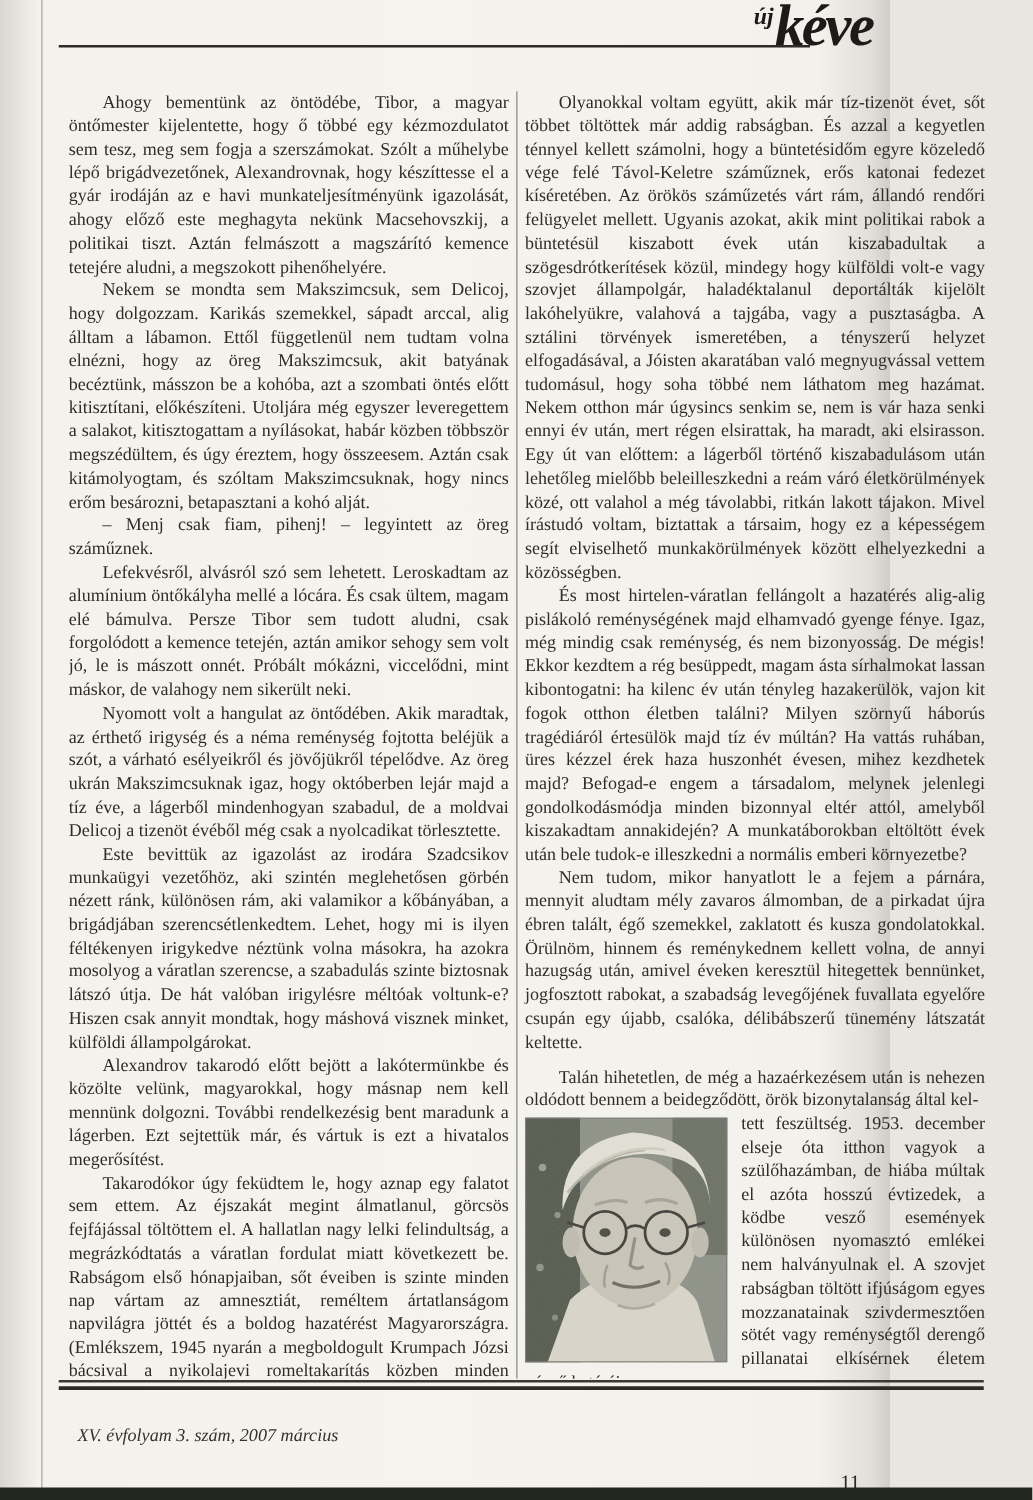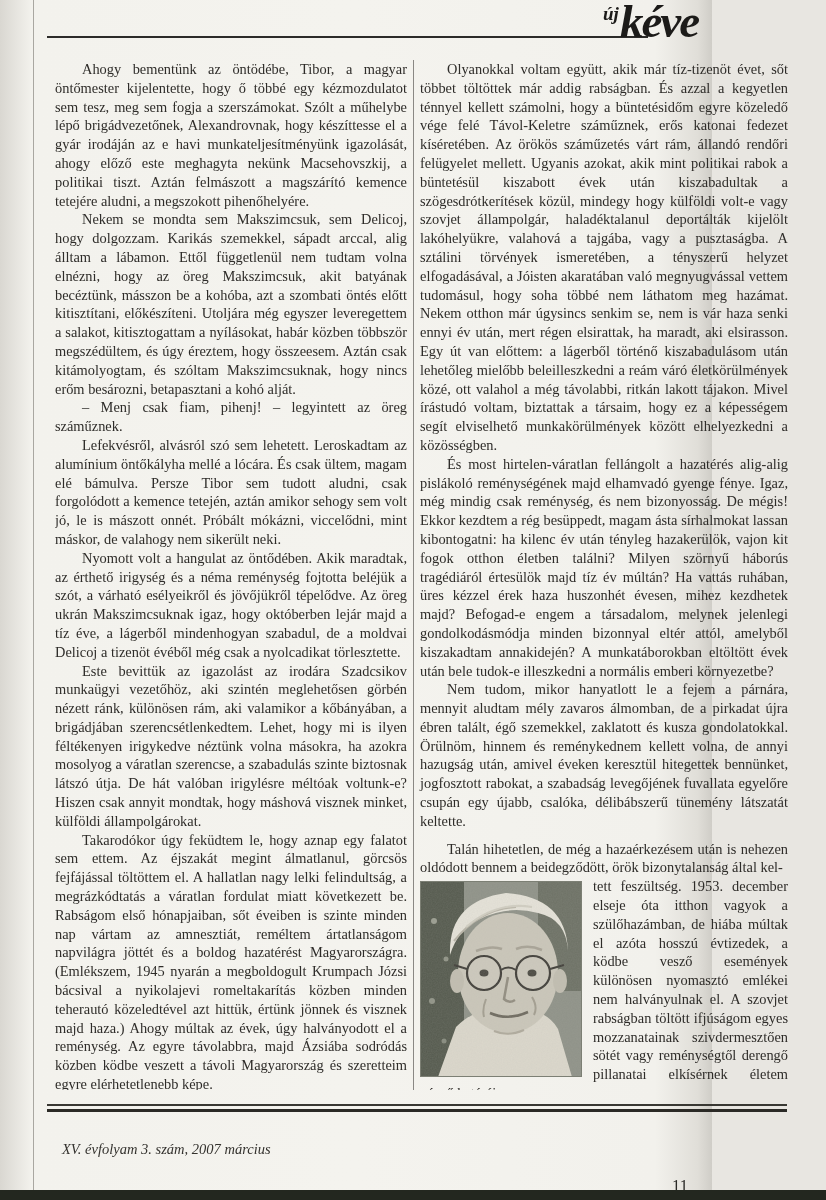--- a/index.html
+++ b/index.html
@@ -5,21 +5,21 @@
   html,body{margin:0;padding:0;}
   body{width:826px;height:1200px;overflow:hidden;background:#e8e6e1;}
   .scan{position:relative;width:712px;height:1200px;
     background:linear-gradient(90deg,#d9d7d1 0,#f3f2ed 4.5%,#f4f3ee 50%,#f2f1ec 92%,#e0ded8 98%,#cfcdc7 100%);
     font-family:"Liberation Serif","DejaVu Serif",serif;color:#2e2c29;}
   .edge-line{position:absolute;left:33px;top:0;width:1px;height:1200px;background:#a9a7a1;}
   .masthead-rule{position:absolute;left:47px;top:36px;width:601px;height:2px;background:#2c2b29;}
   .masthead{position:absolute;top:-6px;right:14px;white-space:nowrap;font-style:italic;font-weight:bold;color:#1c1b19;}
   .logo-prefix{font-size:19px;position:relative;top:-17px;margin-right:1px;letter-spacing:0;}
   .logo-main{font-size:47px;letter-spacing:-2px;}
-  .columns{position:absolute;left:55px;top:60px;width:733px;height:1030px;display:flex;overflow:hidden;}
+  .columns{position:absolute;left:55px;top:73px;width:733px;height:1030px;display:flex;overflow:hidden;}
   .col-left{width:352px;margin-right:6px;}
   .col-divider{width:1px;background:#8a8884;}
   .col-right{flex:1;padding-left:6px;}
   .para{margin:0;text-align:justify;text-indent:27px;font-size:14.4px;line-height:18.8px;}
   .cont{text-indent:0;}
   .closing{margin-top:9px;}
   .photo-figure{float:left;width:162px;margin:4px 11px 2px 0;}
   .photo-svg{display:block;width:162px;height:196px;}
   .footer-rules{position:absolute;left:47px;top:1104px;width:740px;}
   .rule-a{height:2px;background:#393833;}
@@ -42,20 +42,21 @@
 
   <div class="columns">
 
     <div class="col-left">
       <p class="para">Ahogy bementünk az öntödébe, Tibor, a magyar öntőmester kijelentette, hogy ő többé egy kézmozdulatot sem tesz, meg sem fogja a szerszámokat. Szólt a műhelybe lépő brigádvezetőnek, Alexandrovnak, hogy készíttesse el a gyár irodáján az e havi munkateljesítményünk igazolását, ahogy előző este meghagyta nekünk Macsehovszkij, a politikai tiszt. Aztán felmászott a magszárító kemence tetejére aludni, a megszokott pihenőhelyére.</p>
       <p class="para">Nekem se mondta sem Makszimcsuk, sem Delicoj, hogy dolgozzam. Karikás szemekkel, sápadt arccal, alig álltam a lábamon. Ettől függetlenül nem tudtam volna elnézni, hogy az öreg Makszimcsuk, akit batyának becéztünk, másszon be a kohóba, azt a szombati öntés előtt kitisztítani, előkészíteni. Utoljára még egyszer leveregettem a salakot, kitisztogattam a nyílásokat, habár közben többször megszédültem, és úgy éreztem, hogy összeesem. Aztán csak kitámolyogtam, és szóltam Makszimcsuknak, hogy nincs erőm besározni, betapasztani a kohó alját.</p>
       <p class="para">– Menj csak fiam, pihenj! – legyintett az öreg száműznek.</p>
       <p class="para">Lefekvésről, alvásról szó sem lehetett. Leroskadtam az alumínium öntőkályha mellé a lócára. És csak ültem, magam elé bámulva. Persze Tibor sem tudott aludni, csak forgolódott a kemence tetején, aztán amikor sehogy sem volt jó, le is mászott onnét. Próbált mókázni, viccelődni, mint máskor, de valahogy nem sikerült neki.</p>
       <p class="para">Nyomott volt a hangulat az öntődében. Akik maradtak, az érthető irigység és a néma reménység fojtotta beléjük a szót, a várható esélyeikről és jövőjükről tépelődve. Az öreg ukrán Makszimcsuknak igaz, hogy októberben lejár majd a tíz éve, a lágerből mindenhogyan szabadul, de a moldvai Delicoj a tizenöt évéből még csak a nyolcadikat törlesztette.</p>
       <p class="para">Este bevittük az igazolást az irodára Szadcsikov munkaügyi vezetőhöz, aki szintén meglehetősen görbén nézett ránk, különösen rám, aki valamikor a kőbányában, a brigádjában szerencsétlenkedtem. Lehet, hogy mi is ilyen féltékenyen irigykedve néztünk volna másokra, ha azokra mosolyog a váratlan szerencse, a szabadulás szinte biztosnak látszó útja. De hát valóban irigylésre méltóak voltunk-e? Hiszen csak annyit mondtak, hogy máshová visznek minket, külföldi állampolgárokat.</p>
+      <p class="para">Alexandrov takarodó előtt bejött a lakótermünkbe és közölte velünk, magyarokkal, hogy másnap nem kell mennünk dolgozni. További rendelkezésig bent maradunk a lágerben. Ezt sejtettük már, és vártuk is ezt a hivatalos megerősítést.</p>
       <p class="para">Takarodókor úgy feküdtem le, hogy aznap egy falatot sem ettem. Az éjszakát megint álmatlanul, görcsös fejfájással töltöttem el. A hallatlan nagy lelki felindultság, a megrázkódtatás a váratlan fordulat miatt következett be. Rabságom első hónapjaiban, sőt éveiben is szinte minden nap vártam az amnesztiát, reméltem ártatlanságom napvilágra jöttét és a boldog hazatérést Magyarországra. (Emlékszem, 1945 nyarán a megboldogult Krumpach Józsi bácsival a nyikolajevi romeltakarítás közben minden teherautó közeledtével azt hittük, értünk jönnek és visznek majd haza.) Ahogy múltak az évek, úgy halványodott el a reménység. Az egyre távolabbra, majd Ázsiába sodródás közben ködbe veszett a távoli Magyarország és szeretteim egyre elérhetetlenebb képe.</p>
 
     </div>
 
     <div class="col-divider"></div>
 
     <div class="col-right">
       <p class="para">Olyanokkal voltam együtt, akik már tíz-tizenöt évet, sőt többet töltöttek már addig rabságban. És azzal a kegyetlen ténnyel kellett számolni, hogy a büntetésidőm egyre közeledő vége felé Távol-Keletre száműznek, erős katonai fedezet kíséretében. Az örökös száműzetés várt rám, állandó rendőri felügyelet mellett. Ugyanis azokat, akik mint politikai rabok a büntetésül kiszabott évek után kiszabadultak a szögesdrótkerítések közül, mindegy hogy külföldi volt-e vagy szovjet állampolgár, haladéktalanul deportálták kijelölt lakóhelyükre, valahová a tajgába, vagy a pusztaságba. A sztálini törvények ismeretében, a tényszerű helyzet elfogadásával, a Jóisten akaratában való megnyugvással vettem tudomásul, hogy soha többé nem láthatom meg hazámat. Nekem otthon már úgysincs senkim se, nem is vár haza senki ennyi év után, mert régen elsirattak, ha maradt, aki elsirasson. Egy út van előttem: a lágerből történő kiszabadulásom után lehetőleg mielőbb beleilleszkedni a reám váró életkörülmények közé, ott valahol a még távolabbi, ritkán lakott tájakon. Mivel írástudó voltam, biztattak a társaim, hogy ez a képességem segít elviselhető munkakörülmények között elhelyezkedni a közösségben.</p>
       <p class="para">És most hirtelen-váratlan fellángolt a hazatérés alig-alig pislákoló reménységének majd elhamvadó gyenge fénye. Igaz, még mindig csak reménység, és nem bizonyosság. De mégis! Ekkor kezdtem a rég besüppedt, magam ásta sírhalmokat lassan kibontogatni: ha kilenc év után tényleg hazakerülök, vajon kit fogok otthon életben találni? Milyen szörnyű háborús tragédiáról értesülök majd tíz év múltán? Ha vattás ruhában, üres kézzel érek haza huszonhét évesen, mihez kezdhetek majd? Befogad-e engem a társadalom, melynek jelenlegi gondolkodásmódja minden bizonnyal eltér attól, amelyből kiszakadtam annakidején? A munkatáborokban eltöltött évek után bele tudok-e illeszkedni a normális emberi környezetbe?</p>
       <p class="para">Nem tudom, mikor hanyatlott le a fejem a párnára, mennyit aludtam mély zavaros álmomban, de a pirkadat újra ébren talált, égő szemekkel, zaklatott és kusza gondolatokkal. Örülnöm, hinnem és reménykednem kellett volna, de annyi hazugság után, amivel éveken keresztül hitegettek bennünket, jogfosztott rabokat, a szabadság levegőjének fuvallata egyelőre csupán egy újabb, csalóka, délibábszerű tünemény látszatát keltette.</p>

